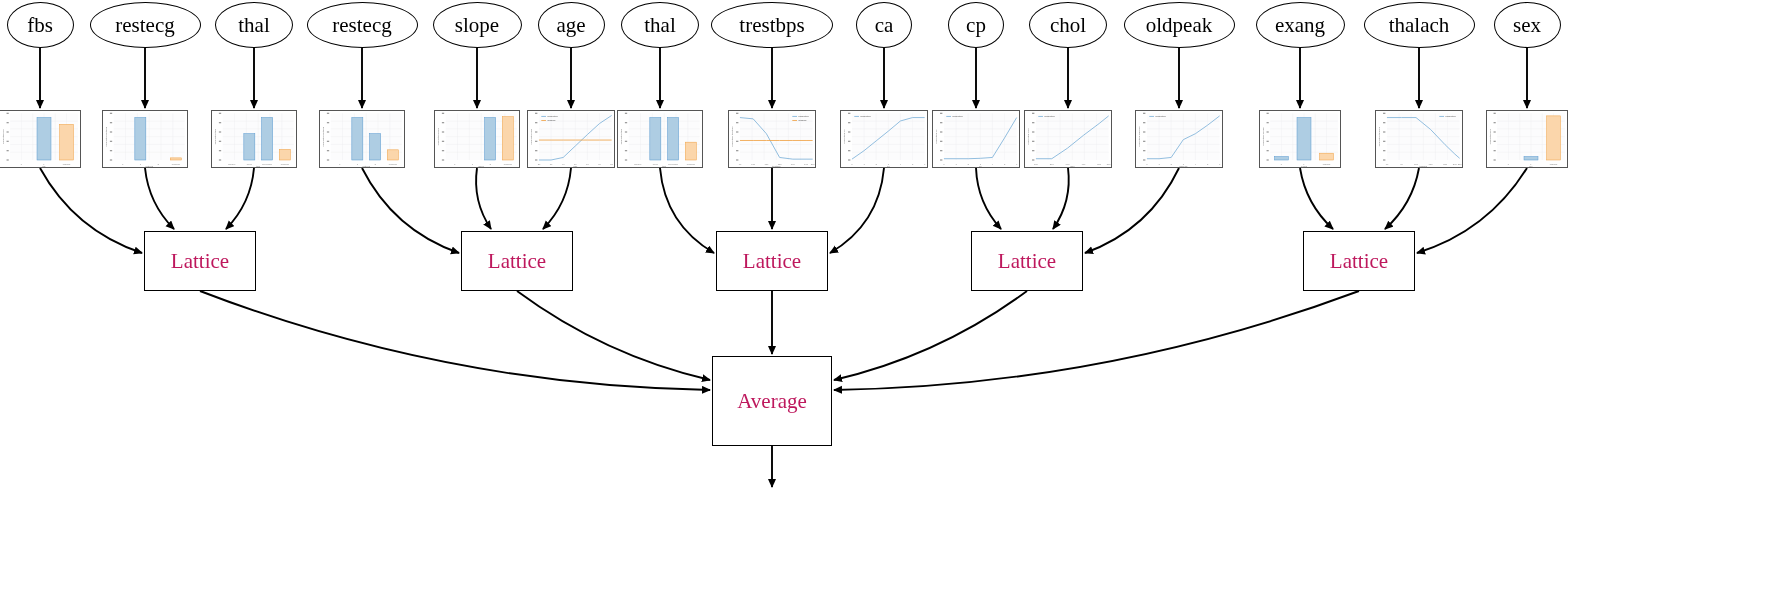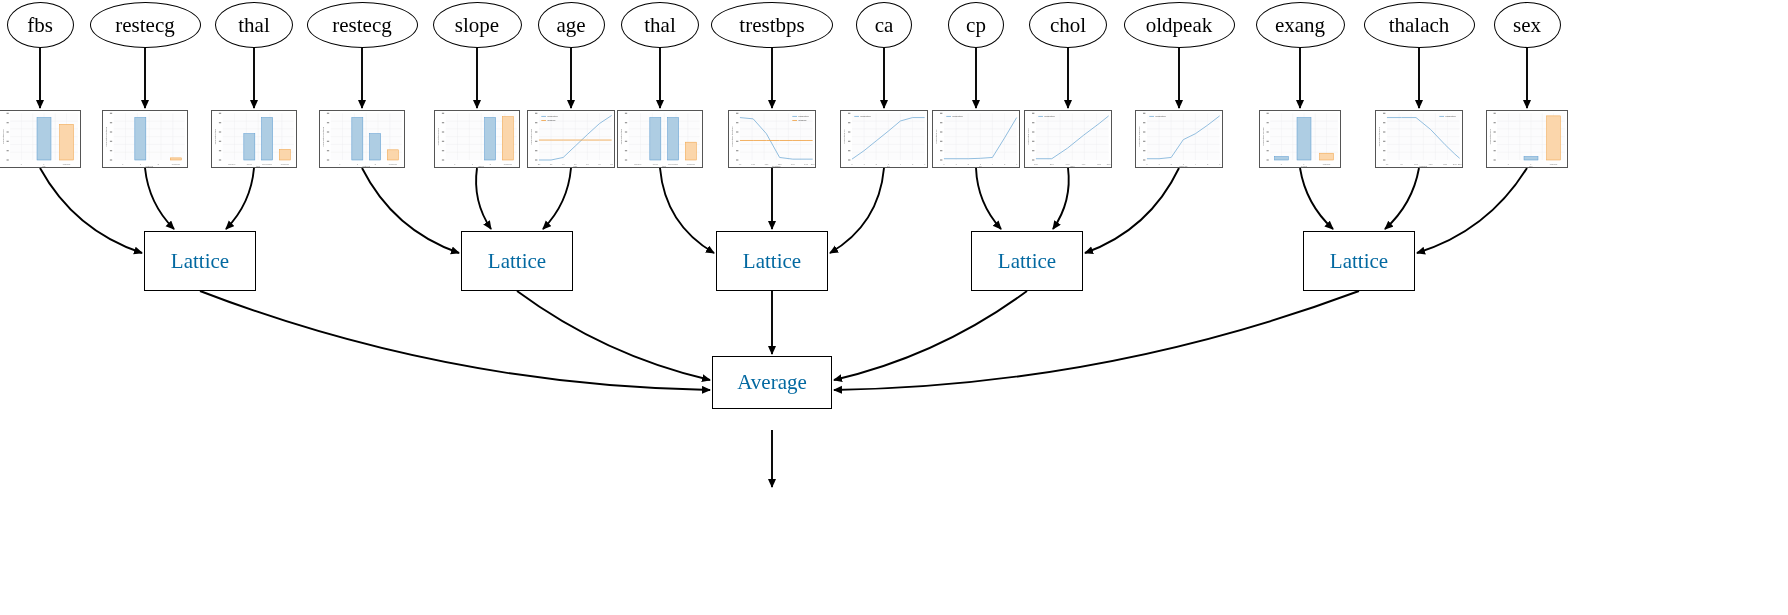--- a/index.html
+++ b/index.html
@@ -5,21 +5,21 @@
   html,body{margin:0;padding:0;background:#ffffff;}
   body{width:1788px;height:615px;font-family:"Liberation Serif",serif;overflow:hidden;}
   #stage{position:relative;width:1788px;height:615px;text-decoration:underline;}
   svg#edges{position:absolute;left:0;top:0;width:1788px;height:615px;pointer-events:none;}
 
   .node-ellipse{position:absolute;border:1.6px solid #000;border-radius:50%;
     background:#fff;display:flex;align-items:center;justify-content:center;
     font-size:21px;color:#000;box-sizing:border-box;}
   .node-box{position:absolute;border:1.6px solid #000;background:#fff;
     display:flex;align-items:center;justify-content:center;
-    font-size:21px;color:#0369a1;box-sizing:border-box;}
+    font-size:21px;color:#be185d;box-sizing:border-box;}
 
   .calib{position:absolute;border:1.6px solid #555;background:#fff;box-sizing:border-box;}
   .calib svg{display:block;width:100%;height:100%;}
 </style>
 </head>
 <body>
 
 <div id="stage">
 
   <svg id="edges" viewBox="0 0 1788 615">
@@ -612,18 +612,18 @@
         <span>Lattice</span>
       </div>
       <div class="node-box" style="left: 971px; top: 231px; width: 112px; height: 60px;">
         <span>Lattice</span>
       </div>
       <div class="node-box" style="left: 1303px; top: 231px; width: 112px; height: 60px;">
         <span>Lattice</span>
       </div>
     </div>
 
-  <div class="node-box" id="avg-node" style="left: 712px; top: 356px; width: 120px; height: 53px;">
+  <div class="node-box" id="avg-node" style="left: 712px; top: 356px; width: 120px; height: 90px;">
     <span>Average</span>
   </div>
 
 
 </div>
 
 </body></html>

